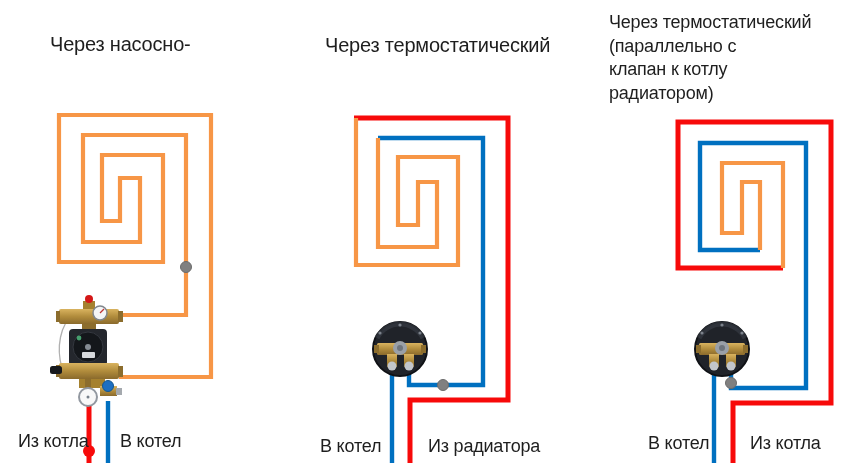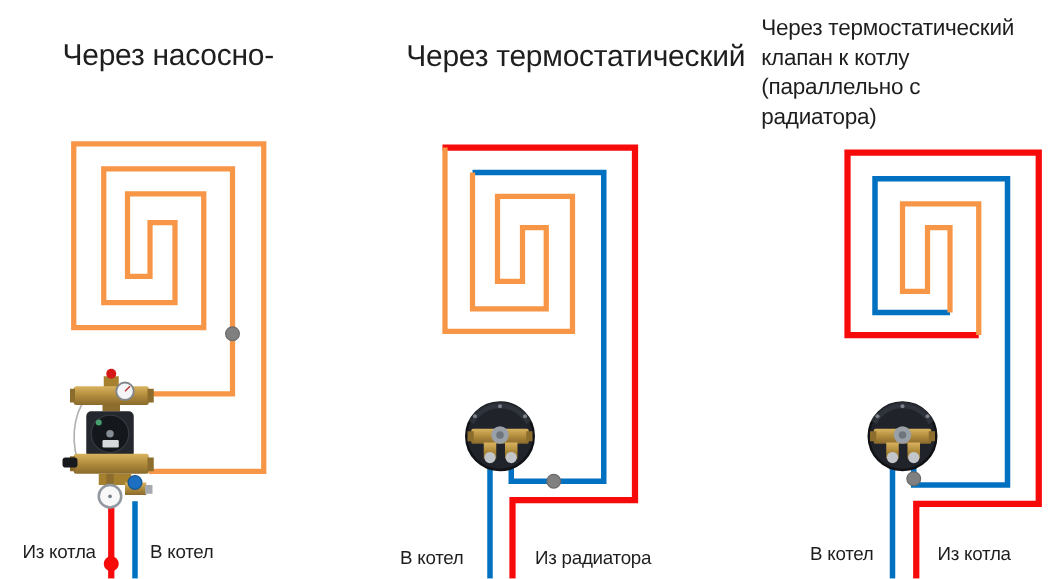--- a/index.html
+++ b/index.html
@@ -6,30 +6,30 @@
   .canvas {
     position:relative;
     width:847px; height:463px;
     background:var(--background,#fff);
     overflow:hidden;
     font-family:"Liberation Sans", sans-serif;
   }
   .canvas svg { position:absolute; left:0; top:0; }
   .panel-title {
     position:absolute;
-    font-size:24px; line-height:27px;
+    font-size:20px; line-height:27px;
     letter-spacing:-0.2px;
     color:var(--text-color,#1e1e1e);
     white-space:nowrap;
   }
   .panel-title.small { font-size:18px; line-height:23.5px; }
   .panel-title span { display:block; }
   .pipe-label {
     position:absolute;
-    font-size:15px; line-height:21px;
+    font-size:18px; line-height:21px;
     letter-spacing:-0.2px;
     color:var(--text-color,#1e1e1e);
     white-space:nowrap;
   }
   .pipe { fill:none; }
   .pipe.orange { stroke:var(--pipe-orange,#F79646); stroke-width:4.2px; }
   .pipe.red    { stroke:var(--pipe-red,#F70A0A);    stroke-width:5px;   }
   .pipe.blue   { stroke:var(--pipe-blue,#0070C0);   stroke-width:4.4px; }
   .sensor-dot  { fill:var(--sensor-gray,#808080); stroke:#6b6b6b; stroke-width:1px; }
 </style>
@@ -115,23 +115,23 @@
   </svg>
 
   <div class="panel-title" style="left:50px; top:31px;">
     <span>Через насосно-</span>
   </div>
   <div class="panel-title" style="left:325px; top:32px;">
     <span>Через термостатический</span>
   </div>
   <div class="panel-title small" style="left:609px; top:11px;">
     <span>Через термостатический</span>
+    <span>(параллельно с</span>
     <span>клапан к котлу</span>
-    <span>(параллельно с</span>
-    <span>радиатора)</span>
+    <span>радиатором)</span>
   </div>
 
   <div class="pipe-label" style="left:18px;  top:431px;">Из котла</div>
   <div class="pipe-label" style="left:120px; top:431px;">В котел</div>
 
   <div class="pipe-label" style="left:320px; top:436px;">В котел</div>
   <div class="pipe-label" style="left:428px; top:436px;">Из радиатора</div>
 
   <div class="pipe-label" style="left:648px; top:433px;">В котел</div>
   <div class="pipe-label" style="left:750px; top:433px;">Из котла</div>

